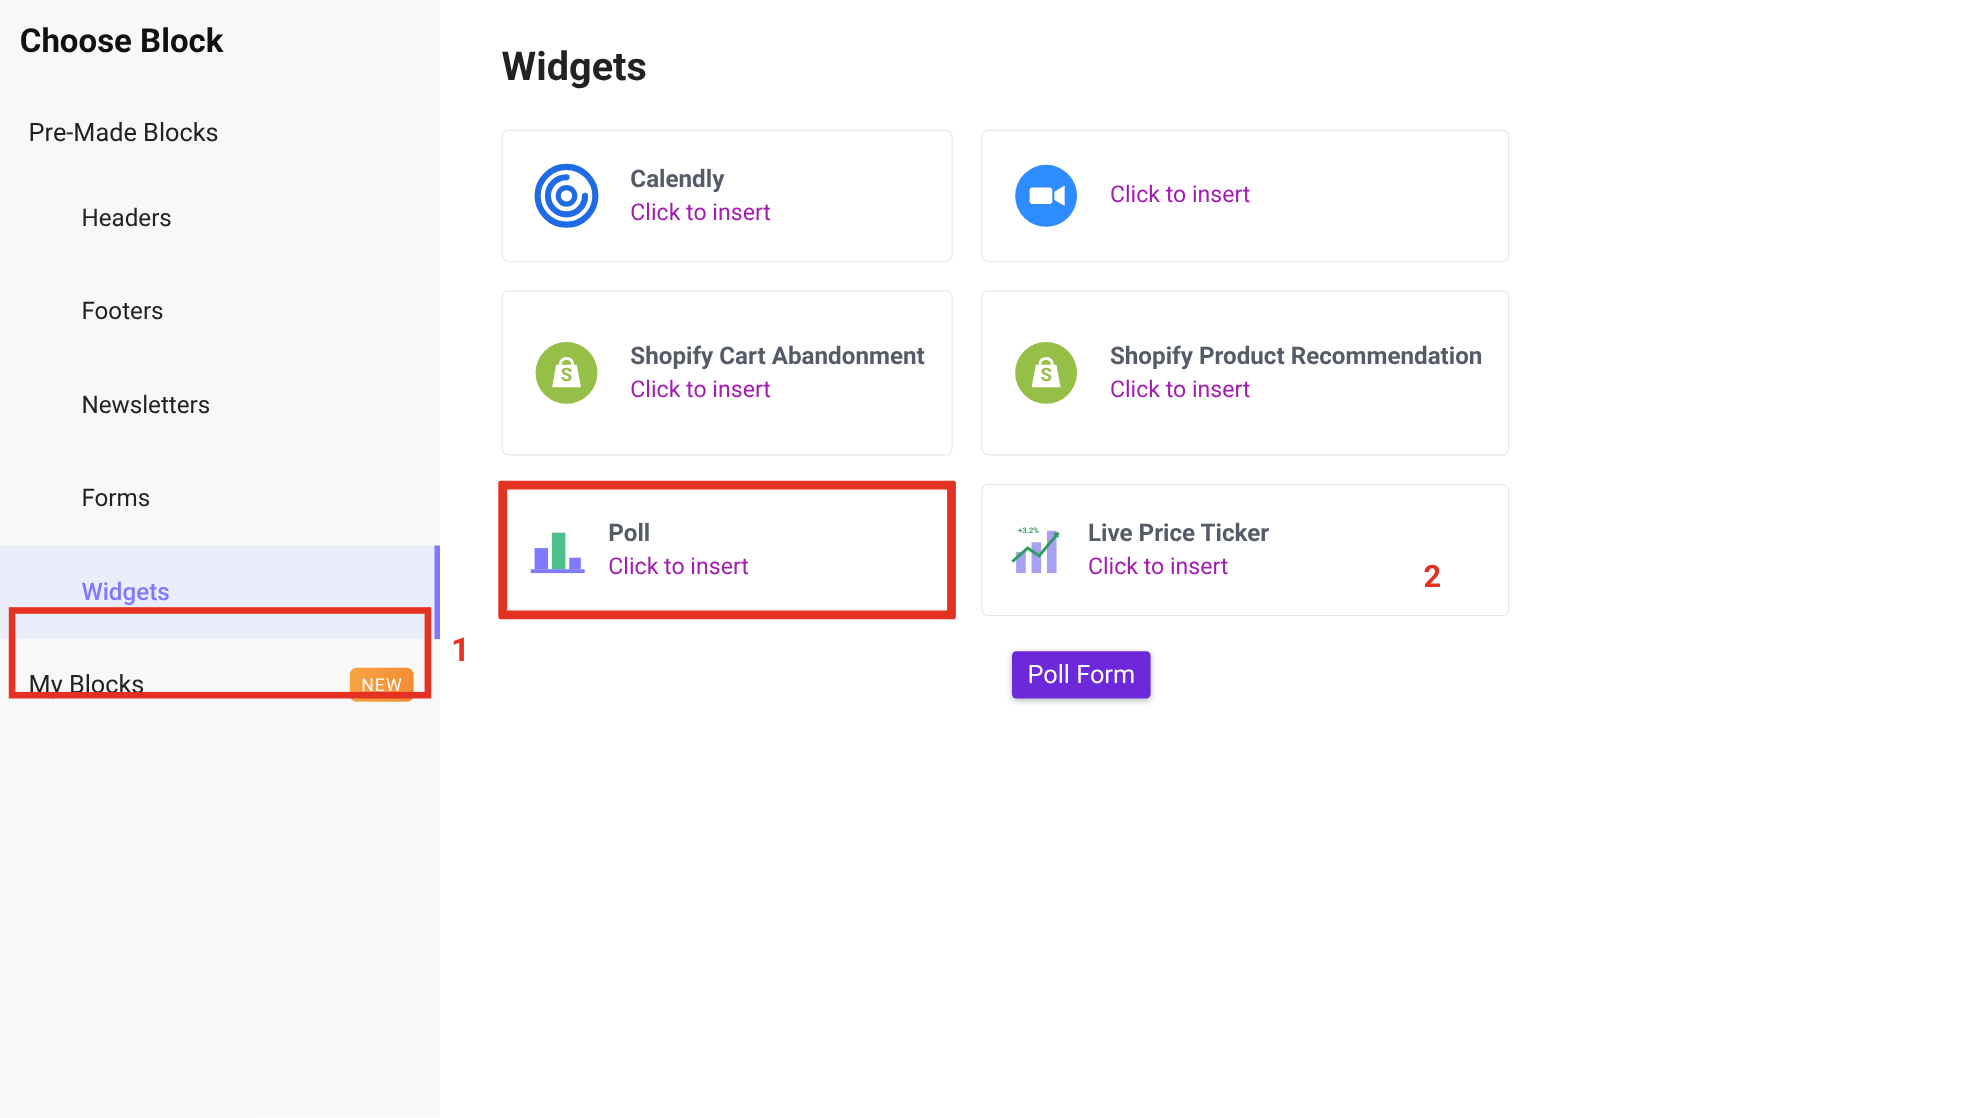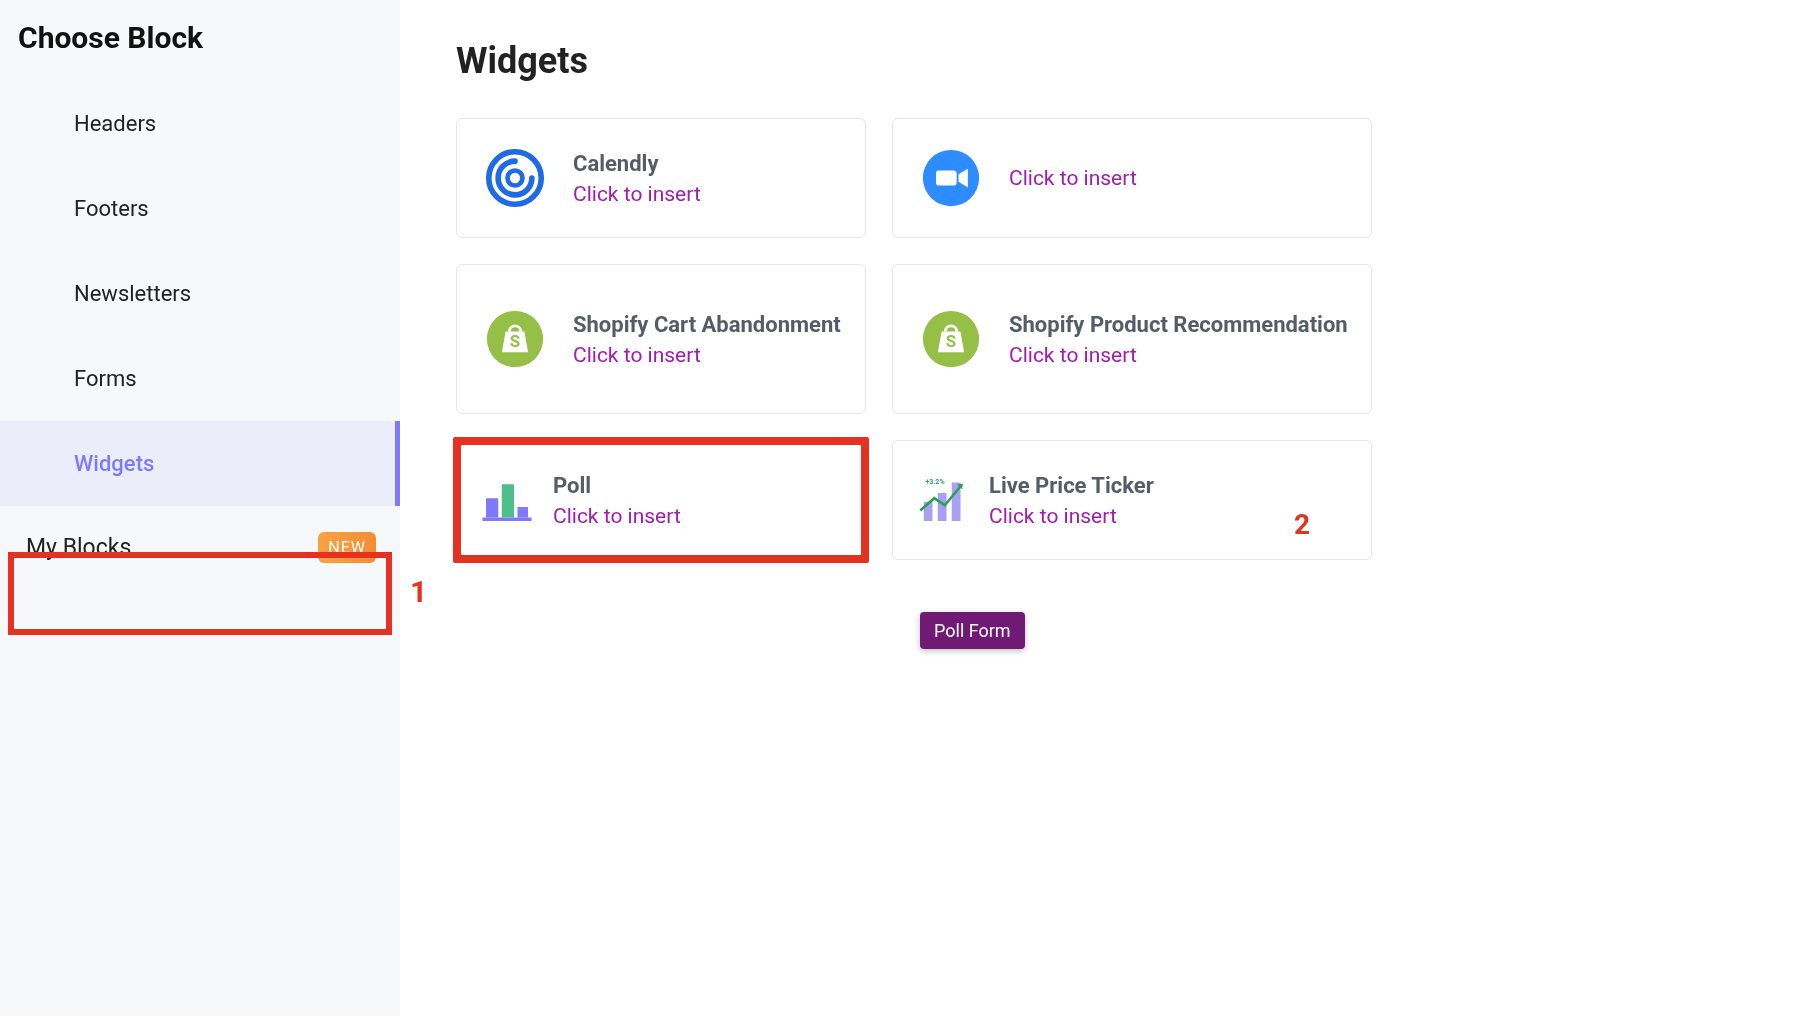--- a/index.html
+++ b/index.html
@@ -119,37 +119,38 @@
     border-radius: 2px;
   }
   .annot-2 {
     position: absolute;
     left: 894px; top: 508px;
     font-size: 28px; font-weight: 700; color: #e53121;
     pointer-events: none;
   }
   .tooltip {
     position: absolute;
-    left: 520px; top: 612px;
-    background: #701a75;
+    left: 520px; top: 592px;
+    background: #6d28d9;
     color: #fff;
-    font-size: 18px;
+    font-size: 23px;
     padding: 8px 14px;
     border-radius: 4px;
     box-shadow: 0 2px 6px rgba(0,0,0,0.25);
     pointer-events: none;
   }
 </style>
 </head>
 <body>
 
 <div class="layout">
   <aside class="sidebar">
     <div class="sidebar-title">Choose Block</div>
 
+    <div class="category">Pre-Made Blocks</div>
 
     <div class="sub-items">
       <div class="sub-item">Headers</div>
       <div class="sub-item">Footers</div>
       <div class="sub-item">Newsletters</div>
       <div class="sub-item">Forms</div>
       <div class="sub-item active">Widgets</div>
     </div>
 
     <div class="my-blocks-row">

